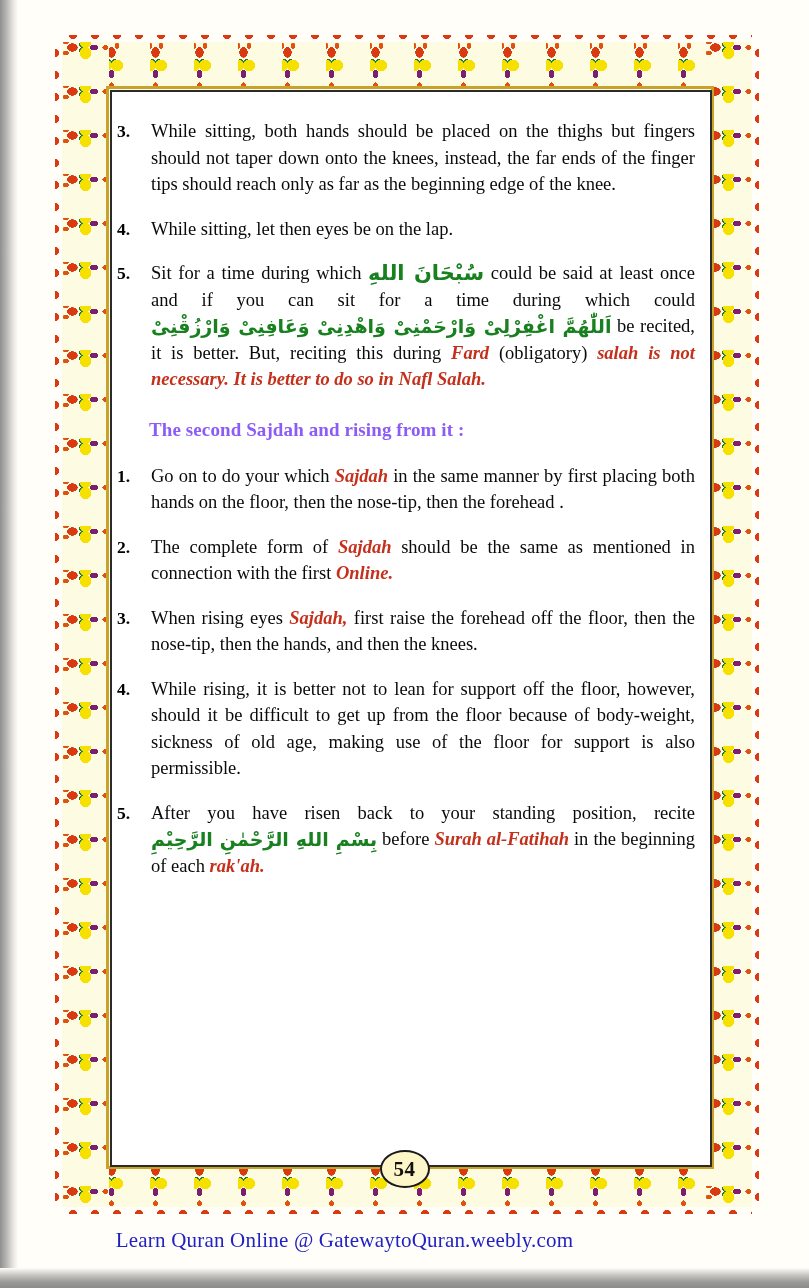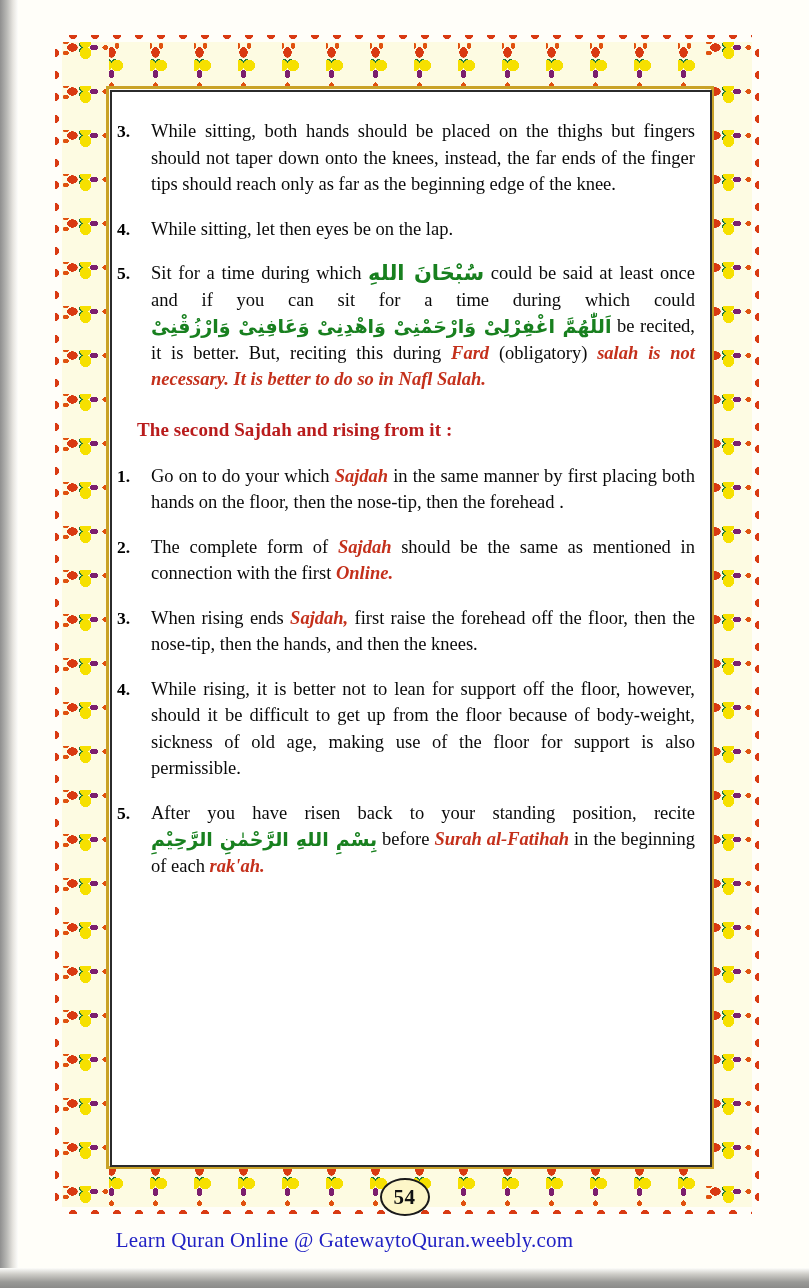--- a/index.html
+++ b/index.html
@@ -167,33 +167,33 @@
     font-size: 19px;
     direction: rtl;
     unicode-bidi: isolate;
     white-space: nowrap;
     vertical-align: -1px;
     font-weight: bold;
   }
   .ar-lg { font-size: 21px; }
 
   .section-heading {
-    color: #b91c1c;
+    color: #8b5cf6;
     font-weight: bold;
     font-size: 19px;
-    margin: 26px 0 22px 24px;
+    margin: 26px 0 22px 36px;
     letter-spacing: 0.1px;
   }
 
   
   .page-number {
     position: absolute;
     left: 50%;
     transform: translateX(-50%);
-    top: 1178px;
+    top: 1150px;
     width: 46px;
     height: 34px;
     border: 2.5px solid #1a1a1a;
     border-radius: 50%;
     background: #fdf6c8;
     display: flex;
     align-items: center;
     justify-content: center;
     font-size: 21px;
     font-weight: bold;
@@ -256,21 +256,21 @@
         <div class="item">
           <div class="item-num">1.</div>
           <div class="item-body"><span>Go on to do your which </span><span class="em-red">Sajdah</span><span> in the same manner by first placing both hands on the floor, then the nose-tip, then the forehead .</span></div>
         </div>
         <div class="item">
           <div class="item-num">2.</div>
           <div class="item-body"><span>The complete form of </span><span class="em-red">Sajdah</span><span>  should be the same as mentioned  in connection with the first </span><span class="em-red">Online.</span></div>
         </div>
         <div class="item">
           <div class="item-num">3.</div>
-          <div class="item-body"><span>When rising ends </span><span class="em-red">Sajdah,</span><span> first raise the  forehead off the floor, then the nose-tip, then the hands, and then the knees.</span></div>
+          <div class="item-body"><span>When rising eyes </span><span class="em-red">Sajdah,</span><span> first raise the  forehead off the floor, then the nose-tip, then the hands, and then the knees.</span></div>
         </div>
         <div class="item">
           <div class="item-num">4.</div>
           <div class="item-body"><span>While rising, it is better not to lean for support off the floor, however, should it be difficult  to get up from the floor because of body-weight, sickness of old age, making use of the floor for support is also permissible.</span></div>
         </div>
         <div class="item">
           <div class="item-num">5.</div>
           <div class="item-body"><span>After you have risen back to your standing position, recite  </span><span class="ar">بِسْمِ اللهِ الرَّحْمٰنِ الرَّحِيْمِ</span><span>  before </span><span class="em-red">Surah al-Fatihah</span><span> in the beginning of each </span><span class="em-red">rak'ah.</span></div>
         </div>
       </div>

